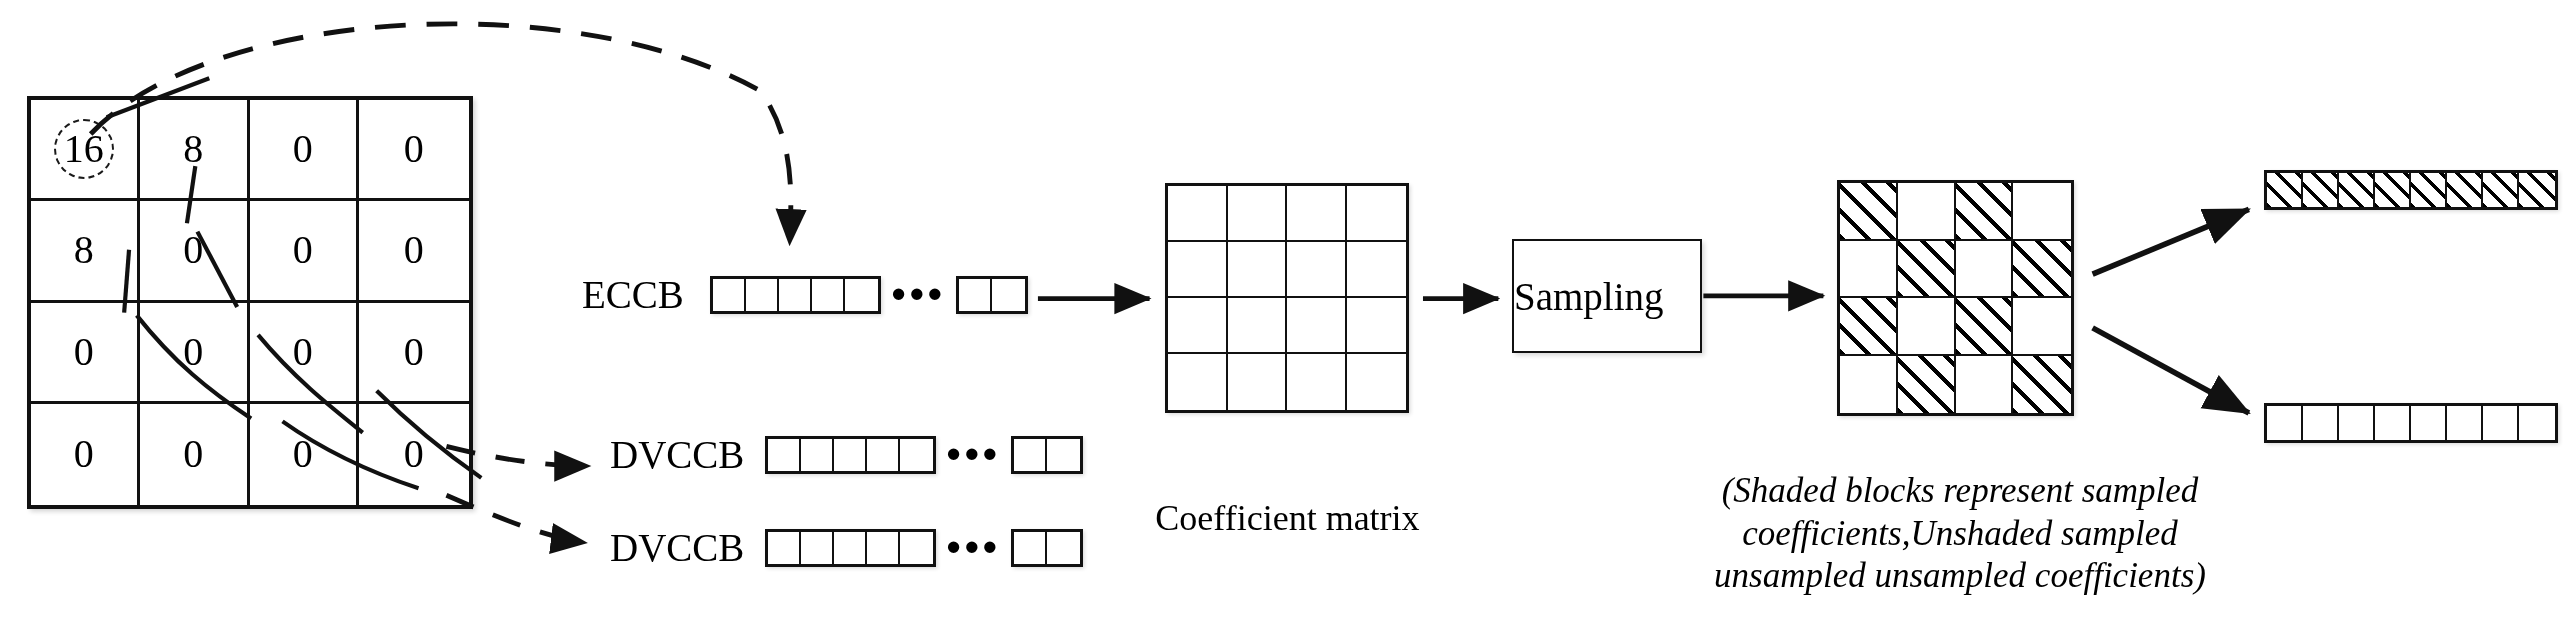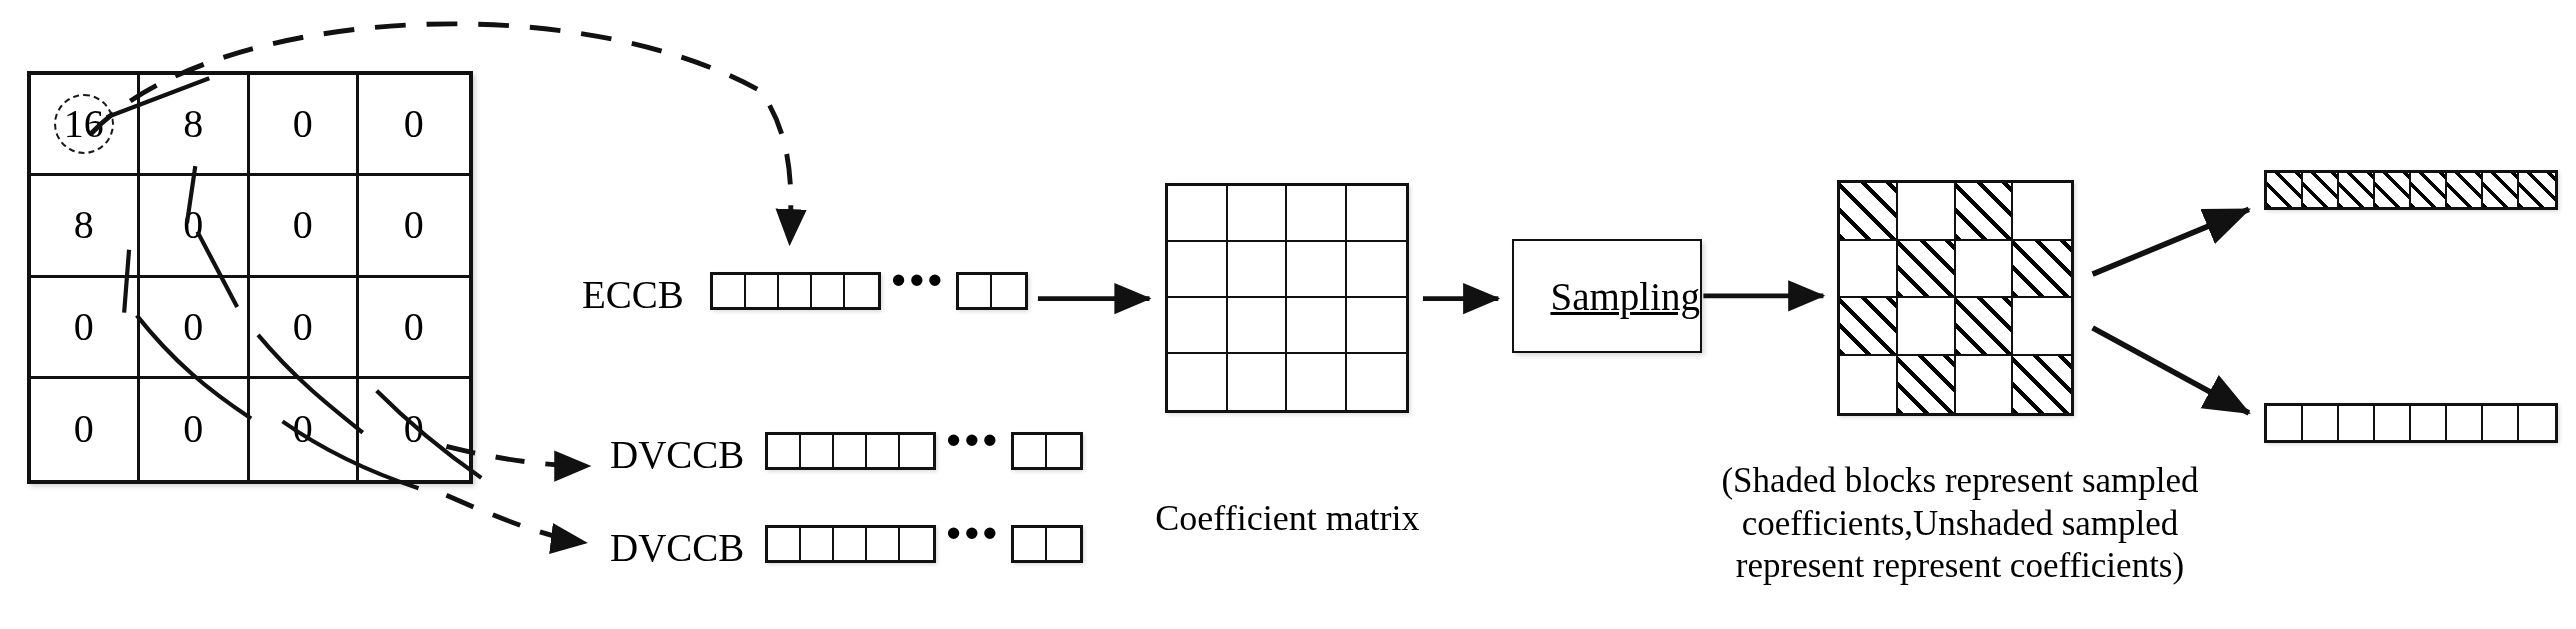--- a/index.html
+++ b/index.html
@@ -19,44 +19,44 @@
                 font-size:40px;line-height:1;color:#000;position:relative;background:#fff;}
   .matrix .cell:nth-child(4n){border-right:none;}
   .matrix .cell.lastrow{border-bottom:none;}
 
   
   .circled{display:inline-flex;align-items:center;justify-content:center;
            width:60px;height:60px;border:2.1px dashed #1a1a1a;border-radius:50%;
            font-size:40px;box-sizing:border-box;}
 
   
-  #q1-matrix{left:26.5px;top:71px;width:446px;height:413px;
+  #q1-matrix{left:26.5px;top:96px;width:446px;height:413px;
              grid-template-columns:repeat(4,1fr);grid-template-rows:repeat(4,1fr);
              box-shadow:2.8px 2.8px 4.9px rgba(0,0,0,.18);}
   #q1-label{position:absolute;left:26.5px;top:513px;width:446px;text-align:center;
             font-size:43px;letter-spacing:0.3px;}
 
   
-  .bar-group{position:absolute;display:flex;align-items:flex-start;}
+  .bar-group{position:absolute;display:flex;align-items:center;}
   .bar{display:flex;box-sizing:border-box;border:3.5px solid #111;background:#fff;
        box-shadow:2.1px 2.1px 4.2px rgba(0,0,0,.16);}
   .bar .bcell{box-sizing:border-box;border-right:2.8px solid #111;background:#fff;}
   .bar .bcell:last-child{border-right:none;}
   .bcell.hatch{
     background-image:repeating-linear-gradient(45deg,
       #000 0px,#000 3.5px,transparent 3.5px,transparent 14.6px);
   }
   .dots{font-size:42px;letter-spacing:3.5px;line-height:0.4;padding:0 9.8px;
         display:flex;align-items:center;font-weight:700;}
   .row-label{font-size:39px;white-space:nowrap;}
 
   
   .plainbox{position:absolute;box-sizing:border-box;border:2.8px solid #111;background:#fff;
-            display:flex;align-items:center;justify-content:flex-end;font-size:39px;
-            box-shadow:2.8px 2.8px 4.9px rgba(0,0,0,.16);text-decoration:underline;}
+            display:flex;align-items:center;justify-content:flex-start;font-size:39px;
+            box-shadow:2.8px 2.8px 4.9px rgba(0,0,0,.16);}
 
   
   .caption{position:absolute;text-align:center;font-size:35px;line-height:1.22;}
 
   
   #arrows{position:absolute;left:0;top:0;width:2576px;height:630px;pointer-events:none;}
 
   
   .cell.hatch{
     background-image:repeating-linear-gradient(45deg,
@@ -184,24 +184,24 @@
       <div class="cell hatch"></div>
       <div class="cell"></div>
       <div class="cell hatch"></div>
       <div class="cell"></div>
       <div class="cell lastrow"></div>
       <div class="cell lastrow hatch"></div>
       <div class="cell lastrow"></div>
       <div class="cell lastrow hatch"></div>
     </div>
 
-  <div class="caption" id="sampled-caption" style="left:1632px;top:460px;width:656px;">
+  <div class="caption" id="sampled-caption" style="left:1632px;top:470px;width:656px;font-style:italic;">
     <div>(Shaded blocks represent sampled</div>
     <div>coefficients,Unshaded sampled</div>
-    <div>represent represent coefficients)</div>
+    <div>unsampled unsampled coefficients)</div>
   </div>
 
   <div class="bar" id="out-sampled" style="position:absolute;left:2264px;top:170px;height:40px;">
       <div class="bcell hatch" style="width: 36px;"></div>
       <div class="bcell hatch" style="width: 36px;"></div>
       <div class="bcell hatch" style="width: 36px;"></div>
       <div class="bcell hatch" style="width: 36px;"></div>
       <div class="bcell hatch" style="width: 36px;"></div>
       <div class="bcell hatch" style="width: 36px;"></div>
       <div class="bcell hatch" style="width: 36px;"></div>

